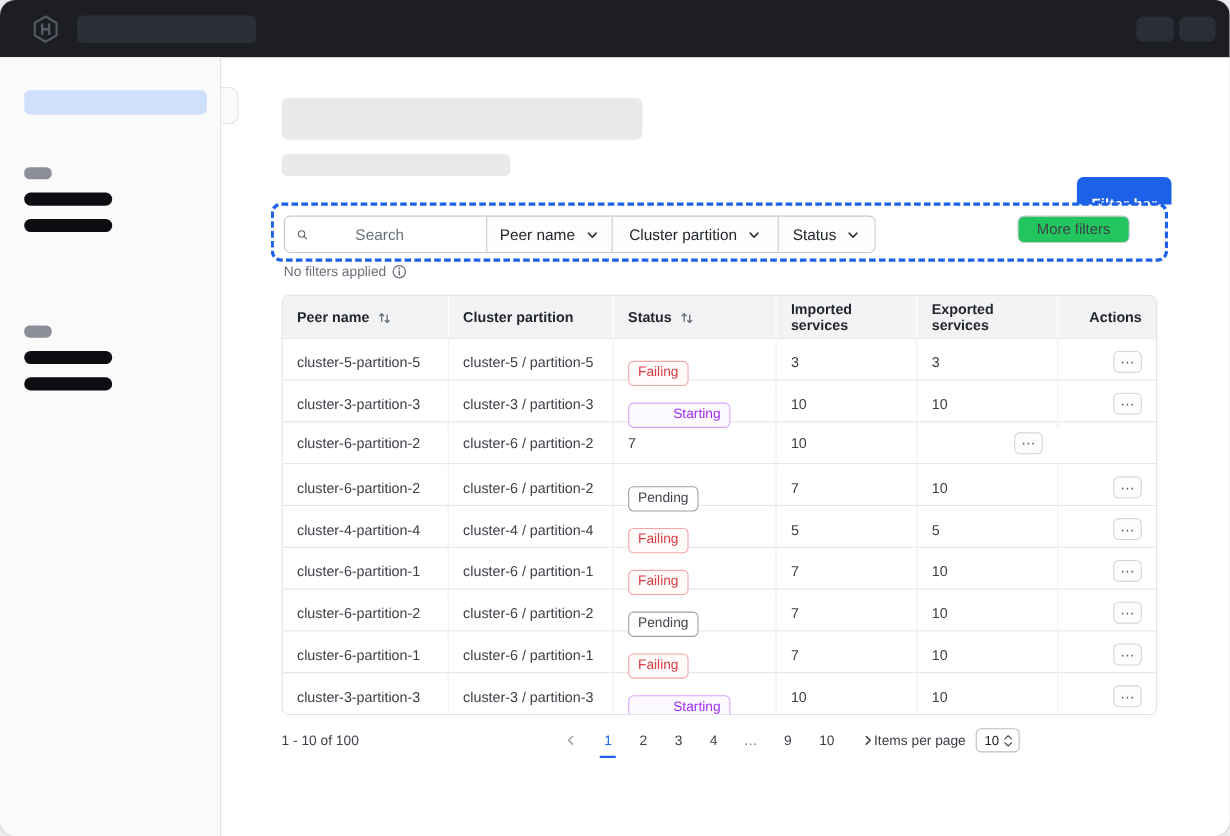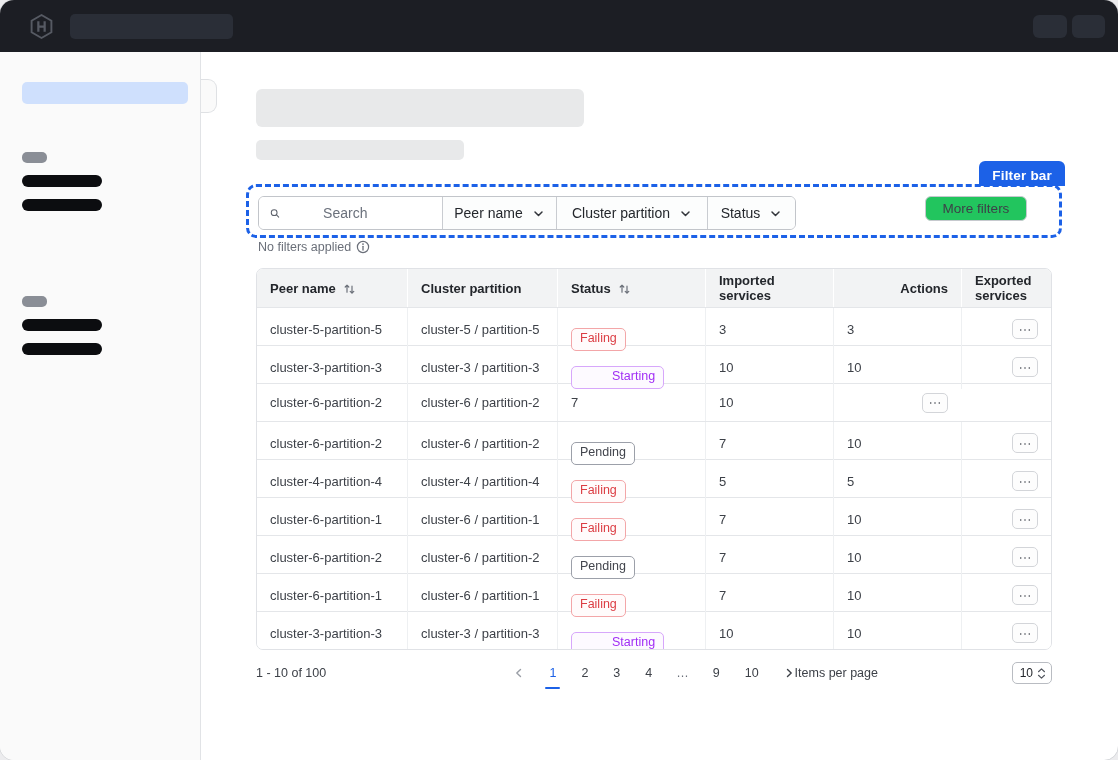--- a/index.html
+++ b/index.html
@@ -23,21 +23,21 @@
   .skel-bar-2  { left:22px; top:147px; width:80px;  height:12px; background:#0c0d10; border-radius:6px; }
   .skel-pill-2 { left:22px; top:244px; width:25px;  height:11px; background:#8a8e96; border-radius:5px; }
   .skel-bar-3  { left:22px; top:267px; width:80px;  height:12px; background:#0c0d10; border-radius:6px; }
   .skel-bar-4  { left:22px; top:291px; width:80px;  height:12px; background:#0c0d10; border-radius:6px; }
 
   
   .skel-title    { position:absolute; left:256px; top:89px;  width:328px; height:38px; background:#e8e9ea; border-radius:6px; }
   .skel-subtitle { position:absolute; left:256px; top:140px; width:208px; height:20px; background:#e8e9ea; border-radius:5px; }
 
   
-  .annotation-badge { position:absolute; right:53px; top:161px; height:25px; line-height:25px; background:#1c61e7; color:#fff; font-size:13.5px; font-weight:bold; padding:2px 13px; border-radius:6px 6px 0 0; letter-spacing:.2px; }
+  .annotation-badge { position:absolute; right:53px; top:161px; height:25px; line-height:25px; background:#1c61e7; color:#fff; font-size:13.5px; font-weight:bold; padding:12px 13px; border-radius:6px 6px 0 0; letter-spacing:.2px; }
   .dashed-box { position:absolute; left:246px; top:184px; width:816px; height:54px; border:3px dashed #1c61e7; border-radius:10px; }
 
   
   .filter-group { position:absolute; left:258px; top:196px; height:34px; display:flex; align-items:stretch; border:1px solid #c2c5ca; border-radius:6px; background:#fff; overflow:hidden; }
   .search-seg { width:183px; display:flex; align-items:center; gap:7px; padding:0 11px; background:#fff; }
   .search-input { border:none; outline:none; width:100%; font-size:14px; color:#3d4148; background:transparent; font-family:"Liberation Sans", sans-serif;margin-left:36px; }
   .search-input::placeholder { color:#6b717c; opacity:1; }
   .filter-seg { display:flex; align-items:center; justify-content:center; gap:9px; border-left:1px solid #c9ccd1; background:#fcfdfd; font-size:14px; color:#24272c; cursor:pointer; }
   .seg-peer { width:114px; } .seg-cluster { width:151px; } .seg-status { width:88px; }
   .more-filters { position:absolute; left:925px; top:196px; width:102px; height:25px; background:#22c55e; border:1px solid #c6c9ce; border-radius:6px; font-size:13.5px; color:#3d4148; font-family:"Liberation Sans", sans-serif; cursor:pointer; }
@@ -57,21 +57,21 @@
   .badge-failing  { color:#dc3d43; border-color:#f3a6a8; background:#fffbfb; }
   .badge-starting { color:#a12ef5; border-color:#d7a7fb; background:#fdfaff;padding-left:40px; }
   .badge-active   { color:#0e862e; border-color:#6dbd85; background:#fbfefb; }
   .badge-pending  { color:#42454d; border-color:#9ca0a9; background:#ffffff; }
   .actions-btn { width:26px; height:20px; display:flex; align-items:center; justify-content:center; border:1px solid #d3d5d9; border-radius:5px; background:#fdfdfd; color:#5f636b; font-size:13px; line-height:1; cursor:pointer; font-family:"Liberation Sans", sans-serif; }
 
   
   .pagination { position:absolute; left:256px; top:662px; width:796px; display:flex; align-items:center; font-size:12.5px; color:#3d4148; }
   .pg-left { flex:1; }
   .pg-center { display:flex; align-items:center; gap:23px; }
-  .pg-right { flex:1; display:flex; justify-content:space-between; align-items:center; gap:9px; }
+  .pg-right { flex:1; display:flex; justify-content:flex-start; align-items:center; gap:9px; }
   .pg-num { position:relative; cursor:pointer; color:#3d4148; padding:2px 1px; }
   .pg-num.current { color:#1c61e7; }
   .pg-num.current::after { content:""; position:absolute; left:-3px; right:-3px; bottom:-7px; height:2px; background:#1c61e7; border-radius:1px; }
   .pg-ellipsis { color:#6a6f79; }
   .pg-chevron { display:flex; align-items:center; cursor:pointer; }
   .items-select { display:flex; align-items:center; gap:4px; border:1px solid #b9bcc2; border-radius:5px; padding:3px 5px 3px 7px; font-size:12px; color:#23262b; background:#fff; cursor:pointer; }
 </style>
 </head>
 <body>
 
@@ -159,25 +159,25 @@
       <div class="th">
         <span>Status</span>
         <svg width="13" height="13" viewBox="0 0 13 13" fill="none" stroke="#6b7079" stroke-width="1.2" stroke-linecap="round" stroke-linejoin="round">
           <path d="M4 10.2 V3.2 M2.2 5 L4 3.2 L5.8 5"></path>
             <path d="M9 4.2 V11.2 M7.2 9.4 L9 11.2 L10.8 9.4"></path>
         </svg>
       </div>
       <div class="th">
         <span>Imported services</span>
       </div>
+      <div class="th">
+        <span>Exported services</span>
+      </div>
       <div class="th th-actions">
         <span>Actions</span>
-      </div>
-      <div class="th">
-        <span>Exported services</span>
       </div>
     </div>
     <div id="table-body">
     <div class="tr">
       <div class="td">cluster-5-partition-5</div>
       <div class="td">cluster-5 / partition-5</div>
       <div class="td">
         <span class="badge badge-failing">Failing</span>
       </div>
       <div class="td">3</div>

